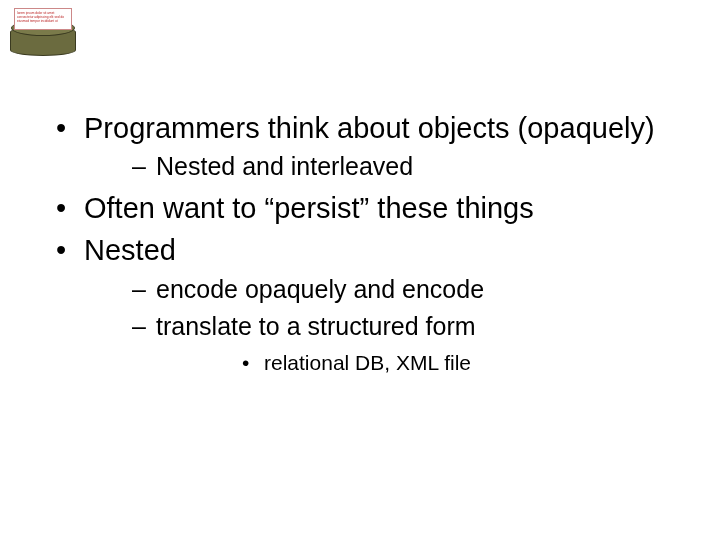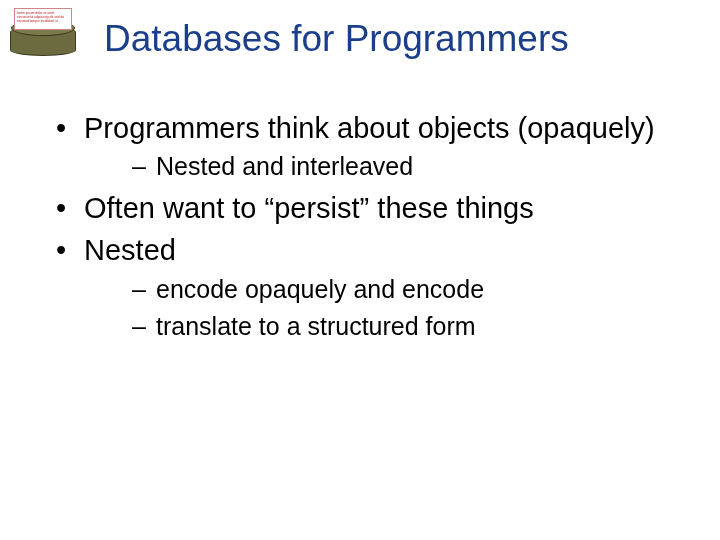--- a/index.html
+++ b/index.html
@@ -117,21 +117,20 @@
 </head>
 <body>
 
 <div class="slide">
 
   <div class="logo">
     <div class="logo-cyl"></div>
     <div class="logo-label">lorem ipsum dolor sit amet consectetur adipiscing elit sed do eiusmod tempor incididunt ut</div>
   </div>
 
-  <div class="title">Databases for Programmers</div>
 
   <div class="content">
     <ul class="lvl1">
       <li>
         <span>Programmers think about objects (opaquely)</span>
         <ul class="lvl2">
           <li>
             <span>Nested and interleaved</span>
           </li>
         </ul>
@@ -140,19 +139,24 @@
         <span>Often want to “persist” these things</span>
       </li>
       <li>
         <span>Nested</span>
         <ul class="lvl2">
           <li>
             <span>encode opaquely and encode</span>
           </li>
           <li>
             <span>translate to a structured form</span>
+            <ul class="lvl3">
+              <li>
+                <span>relational DB, XML file</span>
+              </li>
+            </ul>
           </li>
         </ul>
       </li>
     </ul>
   </div>
 
 </div>
 
 </body></html>

